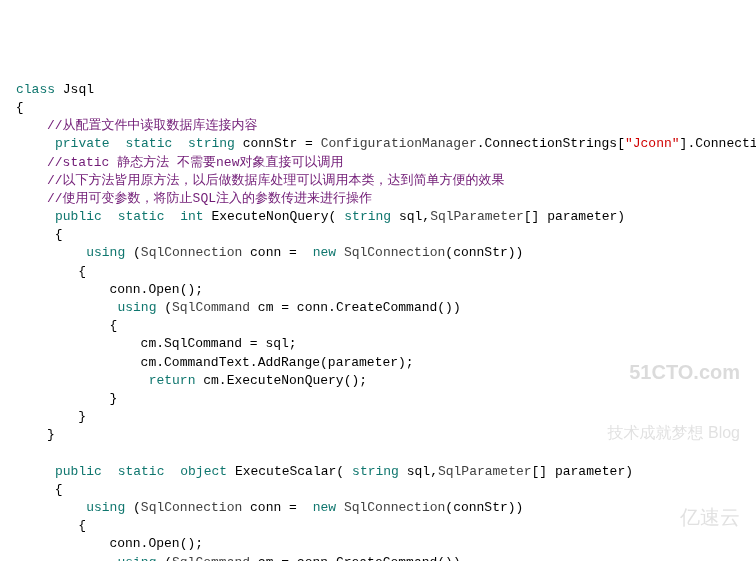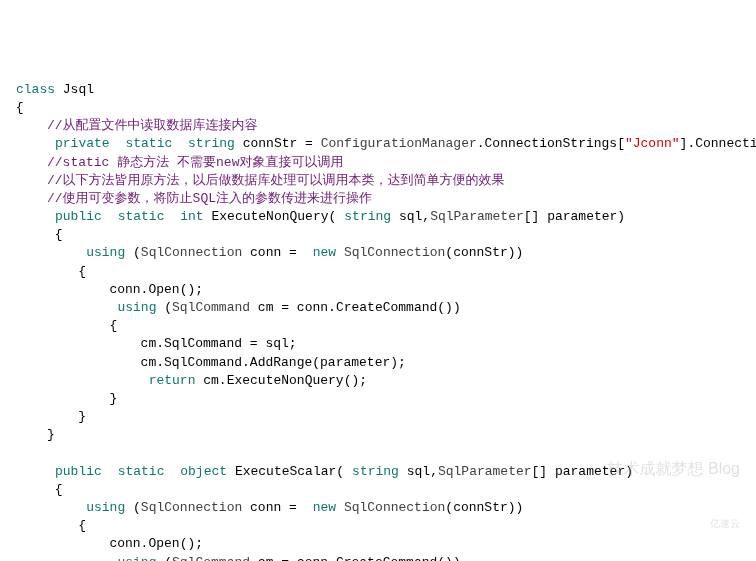--- a/index.html
+++ b/index.html
@@ -33,22 +33,23 @@
       font-weight: bold;
       color: #999;
     }
     .watermark .wm2 {
       font-family: Arial, sans-serif;
       font-size: 16px;
       color: #aaa;
     }
     .watermark .wm3 {
       font-family: Arial, sans-serif;
-      font-size: 10px;
+      font-size: 20px;
       color: #aaa;
+      margin-top: 22px;
     }
   </style>
 </head>
 <body>
 
 
 
 <div><span class="kw">class</span><span> Jsql</span>
 <span> {</span>
 <span>     </span><span class="cmt">//从配置文件中读取数据库连接内容</span>
@@ -57,39 +58,40 @@
 <span>     </span><span class="cmt">//以下方法皆用原方法，以后做数据库处理可以调用本类，达到简单方便的效果</span>
 <span>     </span><span class="cmt">//使用可变参数，将防止SQL注入的参数传进来进行操作</span>
 <span>     </span><span class="kw">public</span><span> </span><span class="kw">static</span><span> </span><span class="kw">int</span><span> ExecuteNonQuery(</span><span class="kw">string</span><span> sql,</span><span class="type">SqlParameter</span><span>[] parameter)</span>
 <span>      {</span>
 <span>         </span><span class="kw">using</span><span> (</span><span class="type">SqlConnection</span><span> conn = </span><span class="kw">new</span><span> </span><span class="type">SqlConnection</span><span>(connStr))</span>
 <span>         {</span>
 <span>             conn.Open();</span>
 <span>             </span><span class="kw">using</span><span> (</span><span class="type">SqlCommand</span><span> cm = conn.CreateCommand())</span>
 <span>             {</span>
 <span>                 cm.SqlCommand = sql;</span>
-<span>                 cm.SqlCommand.AddRange(parameter);</span>
+<span>                 cm.CommandText.AddRange(parameter);</span>
 <span>                 </span><span class="kw">return</span><span> cm.ExecuteNonQuery();</span>
 <span>             }</span>
 <span>         }</span>
 <span>     }</span>
 <span></span>
 <span>     </span><span class="kw">public</span><span> </span><span class="kw">static</span><span> </span><span class="kw">object</span><span> ExecuteScalar(</span><span class="kw">string</span><span> sql,</span><span class="type">SqlParameter</span><span>[] parameter)</span>
 <span>      {</span>
 <span>         </span><span class="kw">using</span><span> (</span><span class="type">SqlConnection</span><span> conn = </span><span class="kw">new</span><span> </span><span class="type">SqlConnection</span><span>(connStr))</span>
 <span>         {</span>
 <span>             conn.Open();</span>
 <span>             </span><span class="kw">using</span><span> (</span><span class="type">SqlCommand</span><span> cm = conn.CreateCommand())</span>
 
 
 
 
 
 
 </div>
 
 <div class="watermark">
+  <div class="wm1">51CTO.com</div>
   <div class="wm2">技术成就梦想 Blog</div>
   <div class="wm3">亿速云</div>
 </div>
 
 
 
 
 </body></html>

